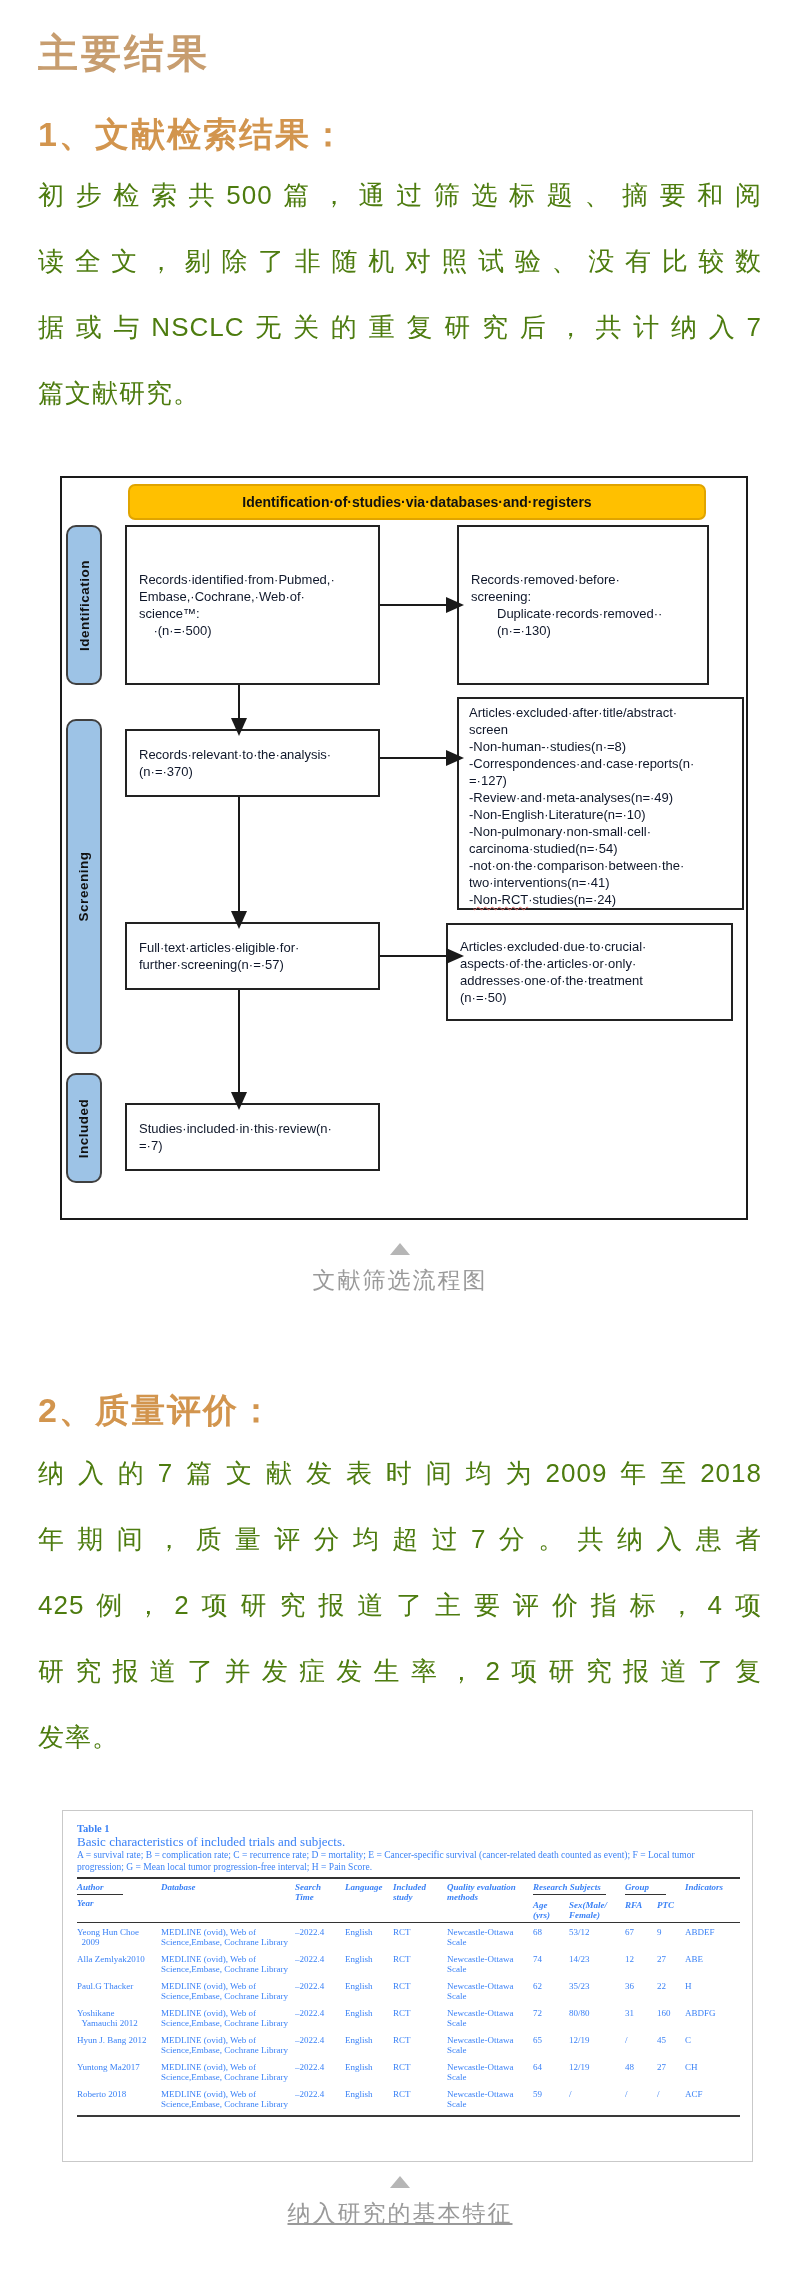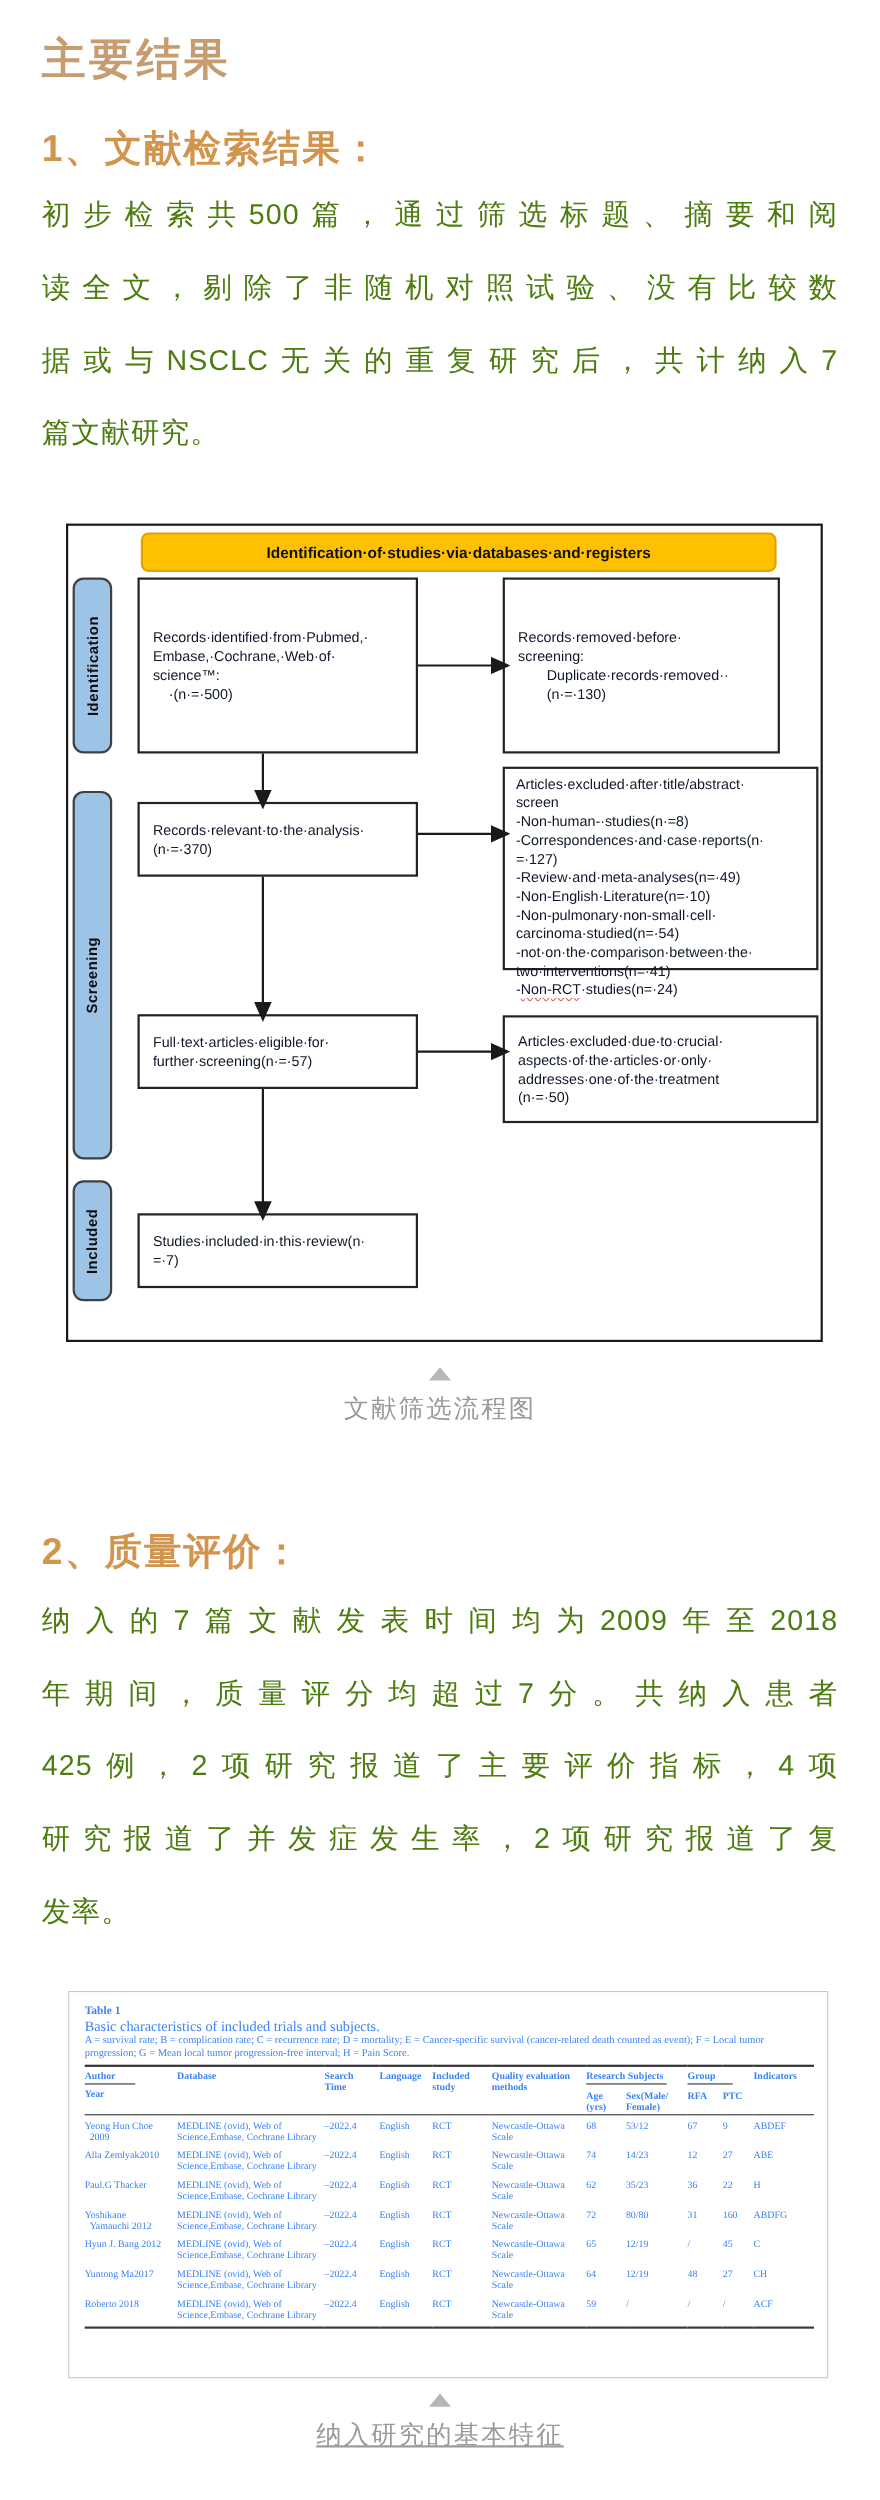--- a/index.html
+++ b/index.html
@@ -49,21 +49,21 @@
   .tfig{position:absolute;left:62px;top:1810px;width:691px;height:352px;box-sizing:border-box;
         background:#fff;border:1px solid #c9c9c9;padding:12px 14px;
         font-family:"Liberation Serif", serif;color:#3b82f6;overflow:hidden;}
   .t-title{font-size:10.5px;font-weight:bold;margin-bottom:2px;}
   .t-sub{font-size:13px;margin-bottom:1px;line-height:12px;}
   .t-legend{font-size:9.5px;line-height:12px;margin-bottom:4px;}
   .tfig table{width:100%;border-collapse:collapse;table-layout:fixed;
               font-size:9px;line-height:10px;}
   .tfig th{font-weight:bold;text-align:left;vertical-align:top;padding:3px 5px 2px 0;}
   .tfig thead tr.h1 th{border-top:2px solid #333;}
-  .tfig thead th{border-bottom:1.5px solid #333;}
+  .tfig thead th{border-bottom:1.5px solid #333;font-style:italic;}
   .tfig th.grp{border-bottom:none;}
   .tfig th.grp .g{display:block;border-bottom:1px solid #333;padding-bottom:2px;margin-right:14px;}
   .au{display:inline-block;border-bottom:1px solid #333;padding-bottom:2px;margin-bottom:2px;min-width:46px;}
   .yr{display:block;padding-top:1px;}
   .tfig td{vertical-align:top;text-align:left;padding:4px 6px 3px 0;}
   .tfig tbody tr:last-child td{border-bottom:2.5px solid #3a3a3a;padding-bottom:6px;}
 </style>
 </head>
 <body>
 
@@ -103,39 +103,39 @@
     <div class="fbox center" style="left:415px;top:55px;width:252px;height:160px;">
       <div><span>Records·removed·</span><span class="it">before·</span></div>
       <div><span class="it">screening</span><span>:</span></div>
       <div><span class="ind">Duplicate·records·removed··</span></div>
       <div><span class="ind">(n·=·130)</span></div>
     </div>
 
     <div class="fbox center pre" style="left:83px;top:259px;width:255px;height:68px;">Records·relevant·to·the·analysis·
 (n·=·370)</div>
 
-    <div class="fbox excl" style="left:415px;top:227px;width:287px;height:185px;">
+    <div class="fbox excl" style="left:415px;top:227px;width:287px;height:213px;">
       <span class="pre">Articles·excluded·after·title/abstract·
 screen
 -Non-human-·studies(n·=8)
 -Correspondences·and·case·reports(n·
 =·127)
 -Review·and·meta-analyses(n=·49)
 -Non-English·Literature(n=·10)
 -Non-pulmonary·non-small·cell·
 carcinoma·studied(n=·54)
 -not·on·the·comparison·between·the·
 two·interventions(n=·41)</span>
       <div><span>-</span><span class="wavy">Non-RCT</span><span>·studies(n=·24)</span></div>
     </div>
 
     <div class="fbox center pre" style="left:83px;top:452px;width:255px;height:68px;">Full·text·articles·eligible·for·
 further·screening(n·=·57)</div>
 
-    <div class="fbox center pre" style="left:415px;top:453px;width:287px;height:98px;">Articles·excluded·due·to·crucial·
+    <div class="fbox center pre" style="left:404px;top:453px;width:287px;height:98px;">Articles·excluded·due·to·crucial·
 aspects·of·the·articles·or·only·
 addresses·one·of·the·treatment
 (n·=·50)</div>
 
     <div class="fbox center pre" style="left:83px;top:633px;width:255px;height:68px;">Studies·included·in·this·review(n·
 =·7)</div>
 
     <svg class="f-arrows" width="716" height="765">
       <defs>
         <marker id="ah" markerWidth="9" markerHeight="8" refX="0.5" refY="4" orient="auto">

